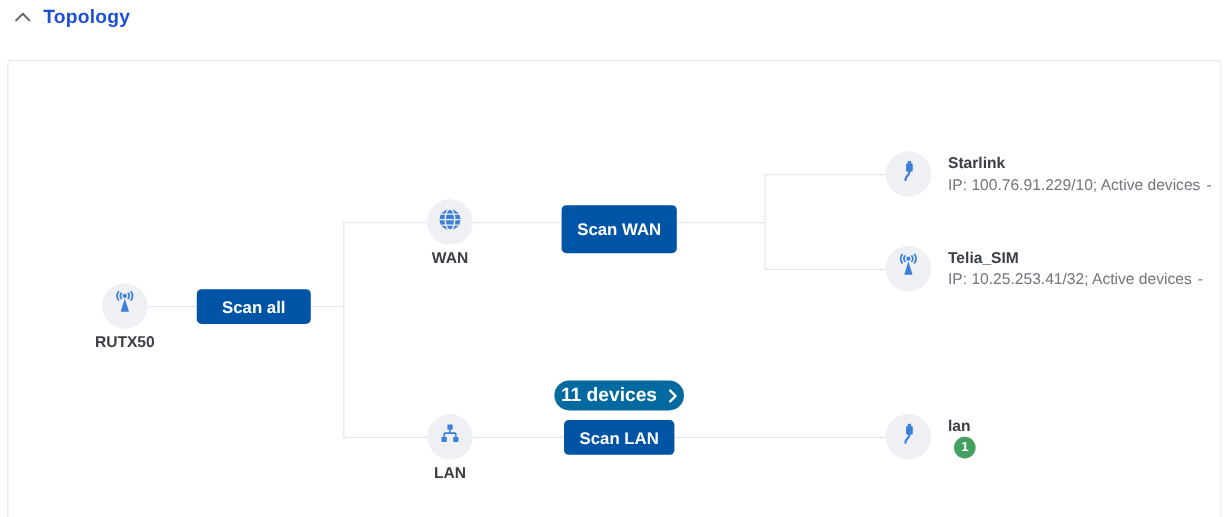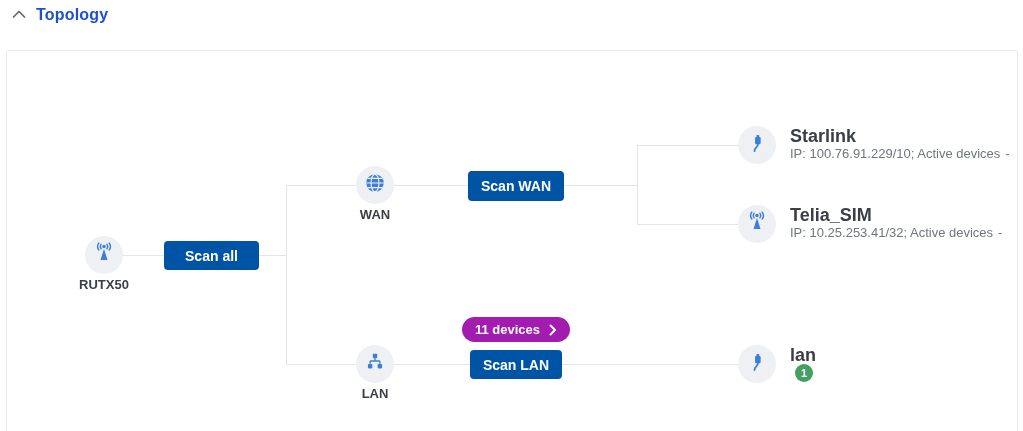--- a/index.html
+++ b/index.html
@@ -57,30 +57,30 @@
   }
 
   .status-text {
     position: absolute; width: 150px; text-align: center;
     font-size: 13px; color: #8b9097;
   }
 
   
   .devices-pill {
     position: absolute;
-    background: #a21caf; color: #ffffff;
+    background: #0369a1; color: #ffffff;
     border-radius: 13px;
     display: flex; align-items: center; justify-content: center; gap: 9px;
-    font-size: 13px; font-weight: 700;
+    font-size: 16px; font-weight: 700;
     cursor: pointer;
   }
 
   
   .leaf-text { position: absolute; left: 790px; }
-  .leaf-name { font-size: 18px; font-weight: 700; color: #3b3e44; line-height: 18px; }
+  .leaf-name { font-size: 13px; font-weight: 700; color: #3b3e44; line-height: 18px; }
   .leaf-ip { font-size: 13px; color: #70767e; line-height: 18px; display: flex; align-items: center; }
   .leaf-ip .dash { margin-left: 5px; }
   .count-badge {
     display: inline-flex; align-items: center; justify-content: center;
     width: 18px; height: 18px; border-radius: 50%;
     background: #44a061; color: #ffffff;
     font-size: 11px; font-weight: 700;
     margin-left: 5px;
   }
 </style>
@@ -132,21 +132,21 @@
         <circle cx="12" cy="12" r="9.5" fill="#3d7ed9"></circle>
         <g fill="none" stroke="#eef0f4" stroke-width="1.3">
           <ellipse cx="12" cy="12" rx="4.3" ry="9.5"></ellipse>
           <path d="M2.5 12 H21.5 M4.2 7 H19.8 M4.2 17 H19.8"></path>
         </g>
       </svg>
     </span>
   </div>
   <div class="node-label" style="left:320px; top:207px;">WAN</div>
 
-  <button class="scan-btn" style="left:468px; top:171px; width:96px; height:30px;">Scan WAN</button>
+  <button class="scan-btn" style="left:468px; top:171px; width:96px; height:40px;">Scan WAN</button>
 
   <div class="node-circle" style="left:356px; top:345px;">
     <span>
       <svg width="22" height="22" viewBox="0 0 24 24">
         <rect x="9.6" y="3" width="4.8" height="4.8" rx="0.9" fill="#3d7ed9"></rect>
         <path d="M12 7.8 V10.9 M6.7 10.9 H17.3 M6.7 10.9 V14 M17.3 10.9 V14" fill="none" stroke="#3d7ed9" stroke-width="1.5"></path>
         <rect x="4.3" y="14.2" width="4.8" height="4.8" rx="0.9" fill="#3d7ed9"></rect>
         <rect x="14.9" y="14.2" width="4.8" height="4.8" rx="0.9" fill="#3d7ed9"></rect>
       </svg>
     </span>

